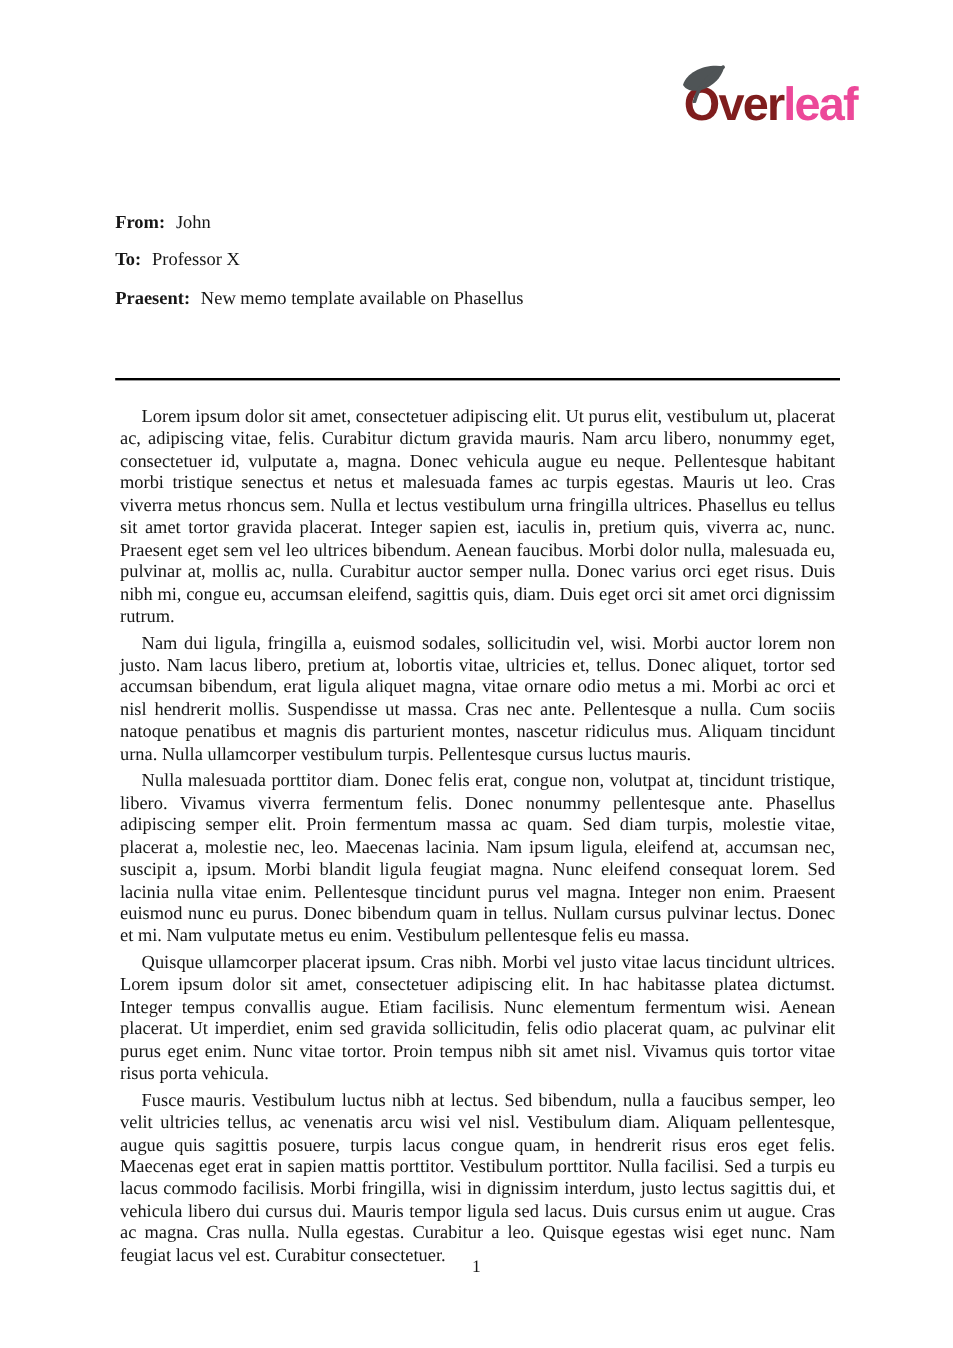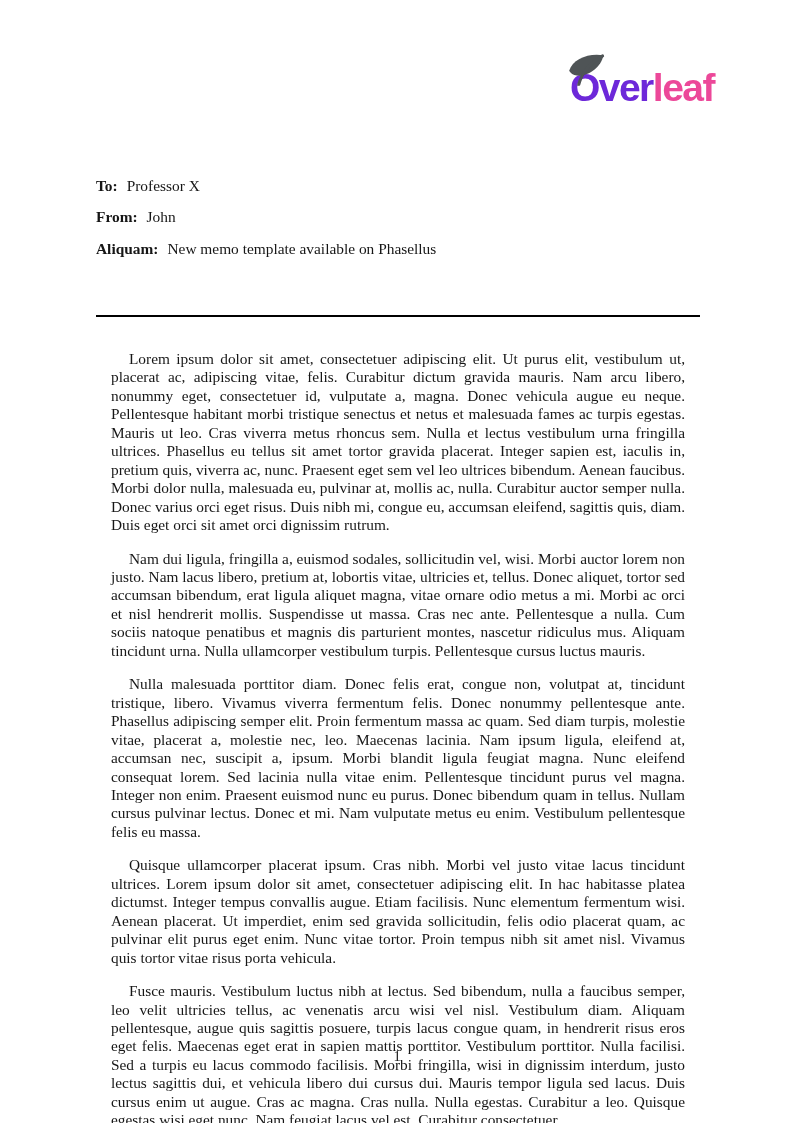--- a/index.html
+++ b/index.html
@@ -28,21 +28,21 @@
   }
   .logo-wordmark {
     position: relative;
     font-family: "Liberation Sans", "DejaVu Sans", sans-serif;
     font-weight: 700;
     font-size: 39px;
     line-height: 40px;
     letter-spacing: -1.5px;
     white-space: nowrap;
   }
-  .logo-over { color: #6d28d9; }
+  .logo-over { color: #7f1d1d; }
   .logo-leaf { color: #ec4899; }
   .leaf-svg {
     position: absolute;
     left: -5px;
     top: -15px;
     width: 42px;
     height: 32px;
     transform: rotate(-6deg);
   }
 
@@ -75,21 +75,21 @@
     left: 96px;
     top: 335px;
     width: 604px;
     font-size: 15.35px;
     line-height: 18.45px;
     text-align: justify;
     hyphens: auto;
     -webkit-hyphens: auto;
   }
   .memo-body p {
-    margin: 15px;
+    margin: 4px;
     text-indent: 18px;
   }
 
   
   .page-footer {
     position: absolute;
     left: 0;
     top: 1048px;
     width: 794px;
     text-align: center;
@@ -105,27 +105,27 @@
     <div class="logo-wordmark">
       <svg class="leaf-svg" viewBox="0 0 44 34" aria-hidden="true">
         <path d="M4,17 C9,5 27,0 42,4.5 C38,18 20,27 9,22 C6.5,20.8 5,19 4,17 Z" fill="#4f5456"></path>
         <path d="M41,5 C29,10 18,18 12.5,33" stroke="#4f5456" stroke-width="3.2" fill="none" stroke-linecap="round"></path>
       </svg><span class="logo-over">Over</span><span class="logo-leaf">leaf</span>
     </div>
   </div>
 
   <div class="memo-header">
     <div class="memo-row">
+      <span class="memo-label">From:</span><span class="memo-value">John</span>
+    </div>
+    <div class="memo-row">
       <span class="memo-label">To:</span><span class="memo-value">Professor X</span>
     </div>
     <div class="memo-row">
-      <span class="memo-label">From:</span><span class="memo-value">John</span>
-    </div>
-    <div class="memo-row">
-      <span class="memo-label">Aliquam:</span><span class="memo-value">New memo template available on Phasellus</span>
+      <span class="memo-label">Praesent:</span><span class="memo-value">New memo template available on Phasellus</span>
     </div>
   </div>
 
   <div class="memo-rule"></div>
 
   <div class="memo-body">
     <p>Lorem ipsum dolor sit amet, consectetuer adipiscing elit. Ut purus elit, vestibulum ut, placerat ac, adipiscing vitae, felis. Curabitur dictum gravida mauris. Nam arcu libero, nonummy eget, consectetuer id, vulputate a, magna. Donec vehicula augue eu neque. Pellentesque habitant morbi tristique senectus et netus et malesuada fames ac turpis egestas. Mauris ut leo. Cras viverra metus rhoncus sem. Nulla et lectus vestibulum urna fringilla ultrices. Phasellus eu tellus sit amet tortor gravida placerat. Integer sapien est, iaculis in, pretium quis, viverra ac, nunc. Praesent eget sem vel leo ultrices bibendum. Aenean faucibus. Morbi dolor nulla, malesuada eu, pulvinar at, mollis ac, nulla. Curabitur auctor semper nulla. Donec varius orci eget risus. Duis nibh mi, congue eu, accumsan eleifend, sagittis quis, diam. Duis eget orci sit amet orci dignissim rutrum.</p>
     <p>Nam dui ligula, fringilla a, euismod sodales, sollicitudin vel, wisi. Morbi auctor lorem non justo. Nam lacus libero, pretium at, lobortis vitae, ultricies et, tellus. Donec aliquet, tortor sed accumsan bibendum, erat ligula aliquet magna, vitae ornare odio metus a mi. Morbi ac orci et nisl hendrerit mollis. Suspendisse ut massa. Cras nec ante. Pellentesque a nulla. Cum sociis natoque penatibus et magnis dis parturient montes, nascetur ridiculus mus. Aliquam tincidunt urna. Nulla ullamcorper vestibulum turpis. Pellentesque cursus luctus mauris.</p>
     <p>Nulla malesuada porttitor diam. Donec felis erat, congue non, volutpat at, tincidunt tristique, libero. Vivamus viverra fermentum felis. Donec nonummy pellentesque ante. Phasellus adipiscing semper elit. Proin fermentum massa ac quam. Sed diam turpis, molestie vitae, placerat a, molestie nec, leo. Maecenas lacinia. Nam ipsum ligula, eleifend at, accumsan nec, suscipit a, ipsum. Morbi blandit ligula feugiat magna. Nunc eleifend consequat lorem. Sed lacinia nulla vitae enim. Pellentesque tincidunt purus vel magna. Integer non enim. Praesent euismod nunc eu purus. Donec bibendum quam in tellus. Nullam cursus pulvinar lectus. Donec et mi. Nam vulputate metus eu enim. Vestibulum pellentesque felis eu massa.</p>
     <p>Quisque ullamcorper placerat ipsum. Cras nibh. Morbi vel justo vitae lacus tincidunt ultrices. Lorem ipsum dolor sit amet, consectetuer adipiscing elit. In hac habitasse platea dictumst. Integer tempus convallis augue. Etiam facilisis. Nunc elementum fermentum wisi. Aenean placerat. Ut imperdiet, enim sed gravida sollicitudin, felis odio placerat quam, ac pulvinar elit purus eget enim. Nunc vitae tortor. Proin tempus nibh sit amet nisl. Vivamus quis tortor vitae risus porta vehicula.</p>

